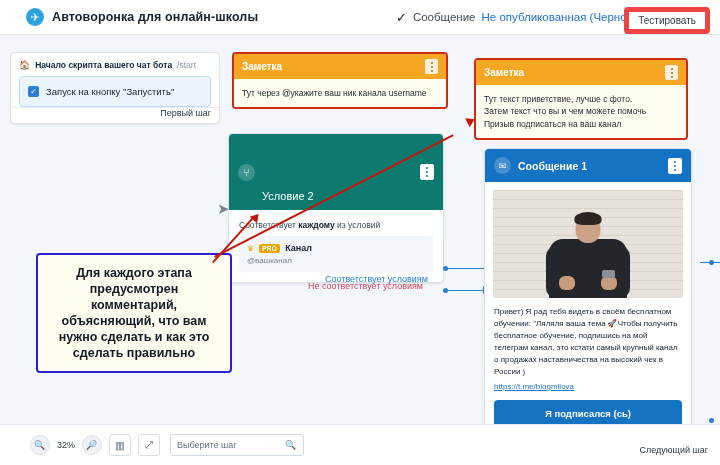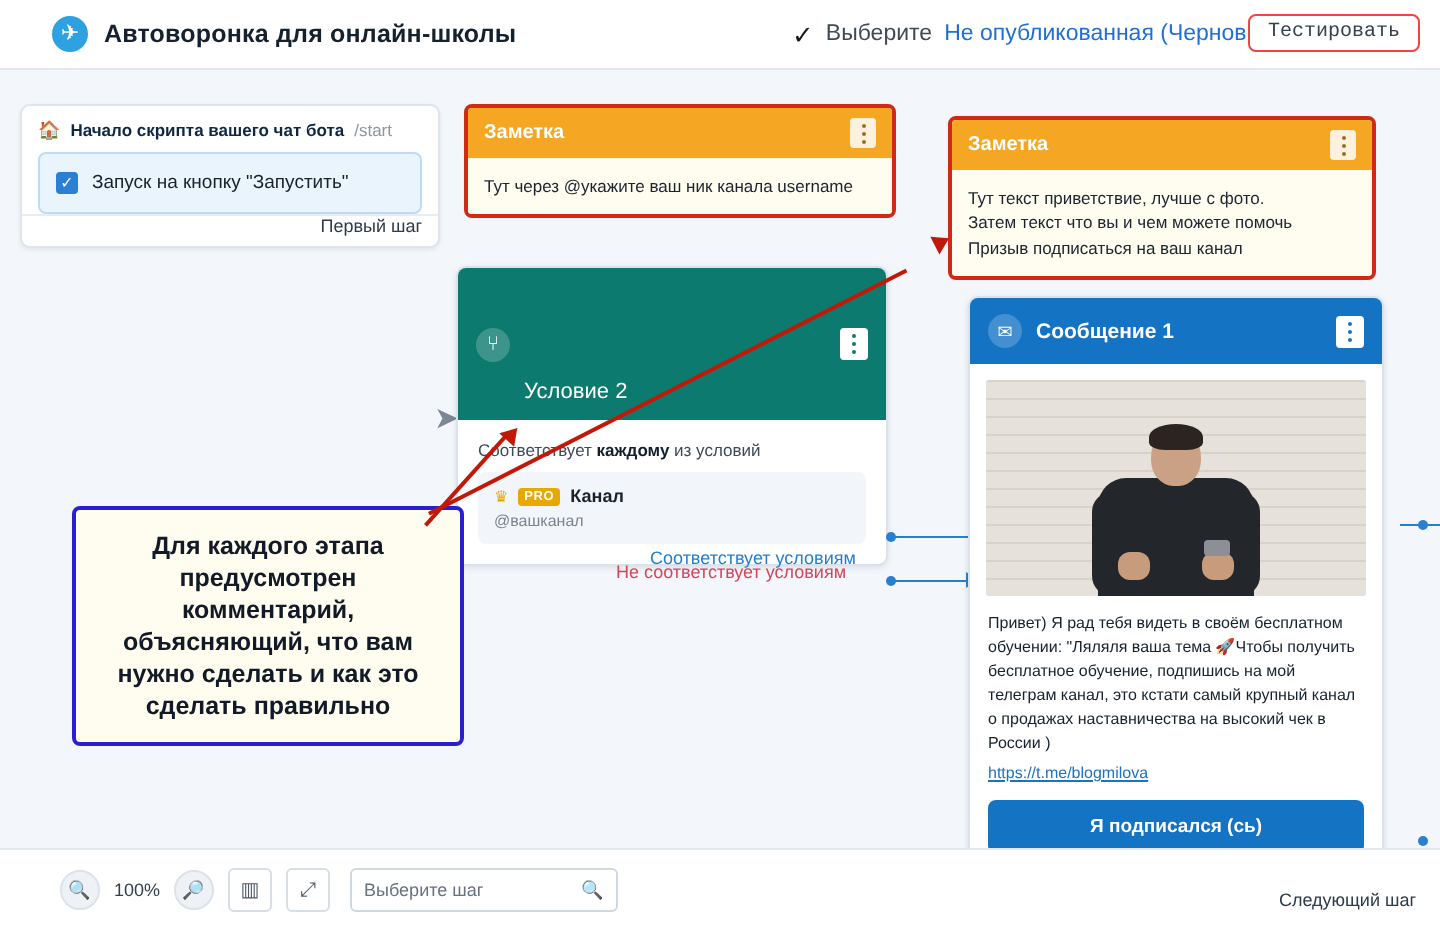--- a/index.html
+++ b/index.html
@@ -33,22 +33,22 @@
     position:absolute;left:396px;top:0;height:34px;display:flex;align-items:center;gap:6px;
   }
   .check-icon{color:#1a1a1a;font-size:13px;}
   .saved-text{font-size:11.5px;color:#404a56;}
   .draft-text{font-size:11.5px;color:#1f6fd6;}
   .chev{
     color:#8a94a0;font-size:9px;margin-left:8px;
   }
   .test-btn{
     position:absolute;right:10px;top:7px;
-    border:1px solid #ef4444;border-radius:4px;background:#fff;
-    font-size:10px;color:#32404f;padding:3px 9px;font-family:Liberation Mono, monospace;
+    border:5px solid #ef4444;border-radius:4px;background:#fff;
+    font-size:10px;color:#32404f;padding:3px 9px;
   }
   
   .start-card{
     position:absolute;left:10px;top:52px;width:208px;
     background:#fff;border:1px solid #dfe5ec;border-radius:5px;
     box-shadow:0 1px 2px rgba(20,30,50,.08);
   }
   .start-head{
     display:flex;align-items:center;gap:5px;
     padding:7px 8px 4px 8px;font-size:8.5px;
@@ -247,21 +247,21 @@
 <body>
 
 <div class="app">
 
   <div class="topbar">
     <div class="tg-logo">✈</div>
     <div class="topbar-title">Автоворонка для онлайн-школы</div>
 
     <div class="saved-wrap">
       <span class="check-icon">✓</span>
-      <span class="saved-text">Выберите</span>
+      <span class="saved-text">Сообщение</span>
       <span class="draft-text">Не опубликованная (Черновик)</span>
       <span class="chev">▼</span>
     </div>
 
     <div class="test-btn">Тестировать</div>
   </div>
 
   <div class="start-card">
     <div class="start-head">
       <span class="home">🏠</span>
@@ -370,21 +370,21 @@
   <div class="callout">Для каждого этапа предусмотрен комментарий, объясняющий, что вам нужно сделать и как это сделать правильно</div>
 
   <div class="redline" style="left:212px;top:262px;width:62px;transform:rotate(-48deg);"></div>
   <div class="redhead" style="left:251px;top:213px;transform:rotate(42deg);"></div>
   <div class="redline" style="left:214px;top:256px;width:268px;transform:rotate(-27deg);"></div>
   <div class="redhead" style="left:466px;top:117px;transform:rotate(63deg);"></div>
 
   <div class="bottombar">
     <div class="zoom-grp">
       <span class="circ-btn">🔍</span>
-      <span class="zoom-val">100%</span>
+      <span class="zoom-val">32%</span>
       <span class="circ-btn">🔎</span>
       <span class="tool-ic">▥</span>
       <span class="tool-ic">⤢</span>
     </div>
     <div class="search-box">
       <span>Выберите шаг</span>
       <span>🔍</span>
     </div>
   </div>
   <div class="mini-next">Следующий шаг</div>

